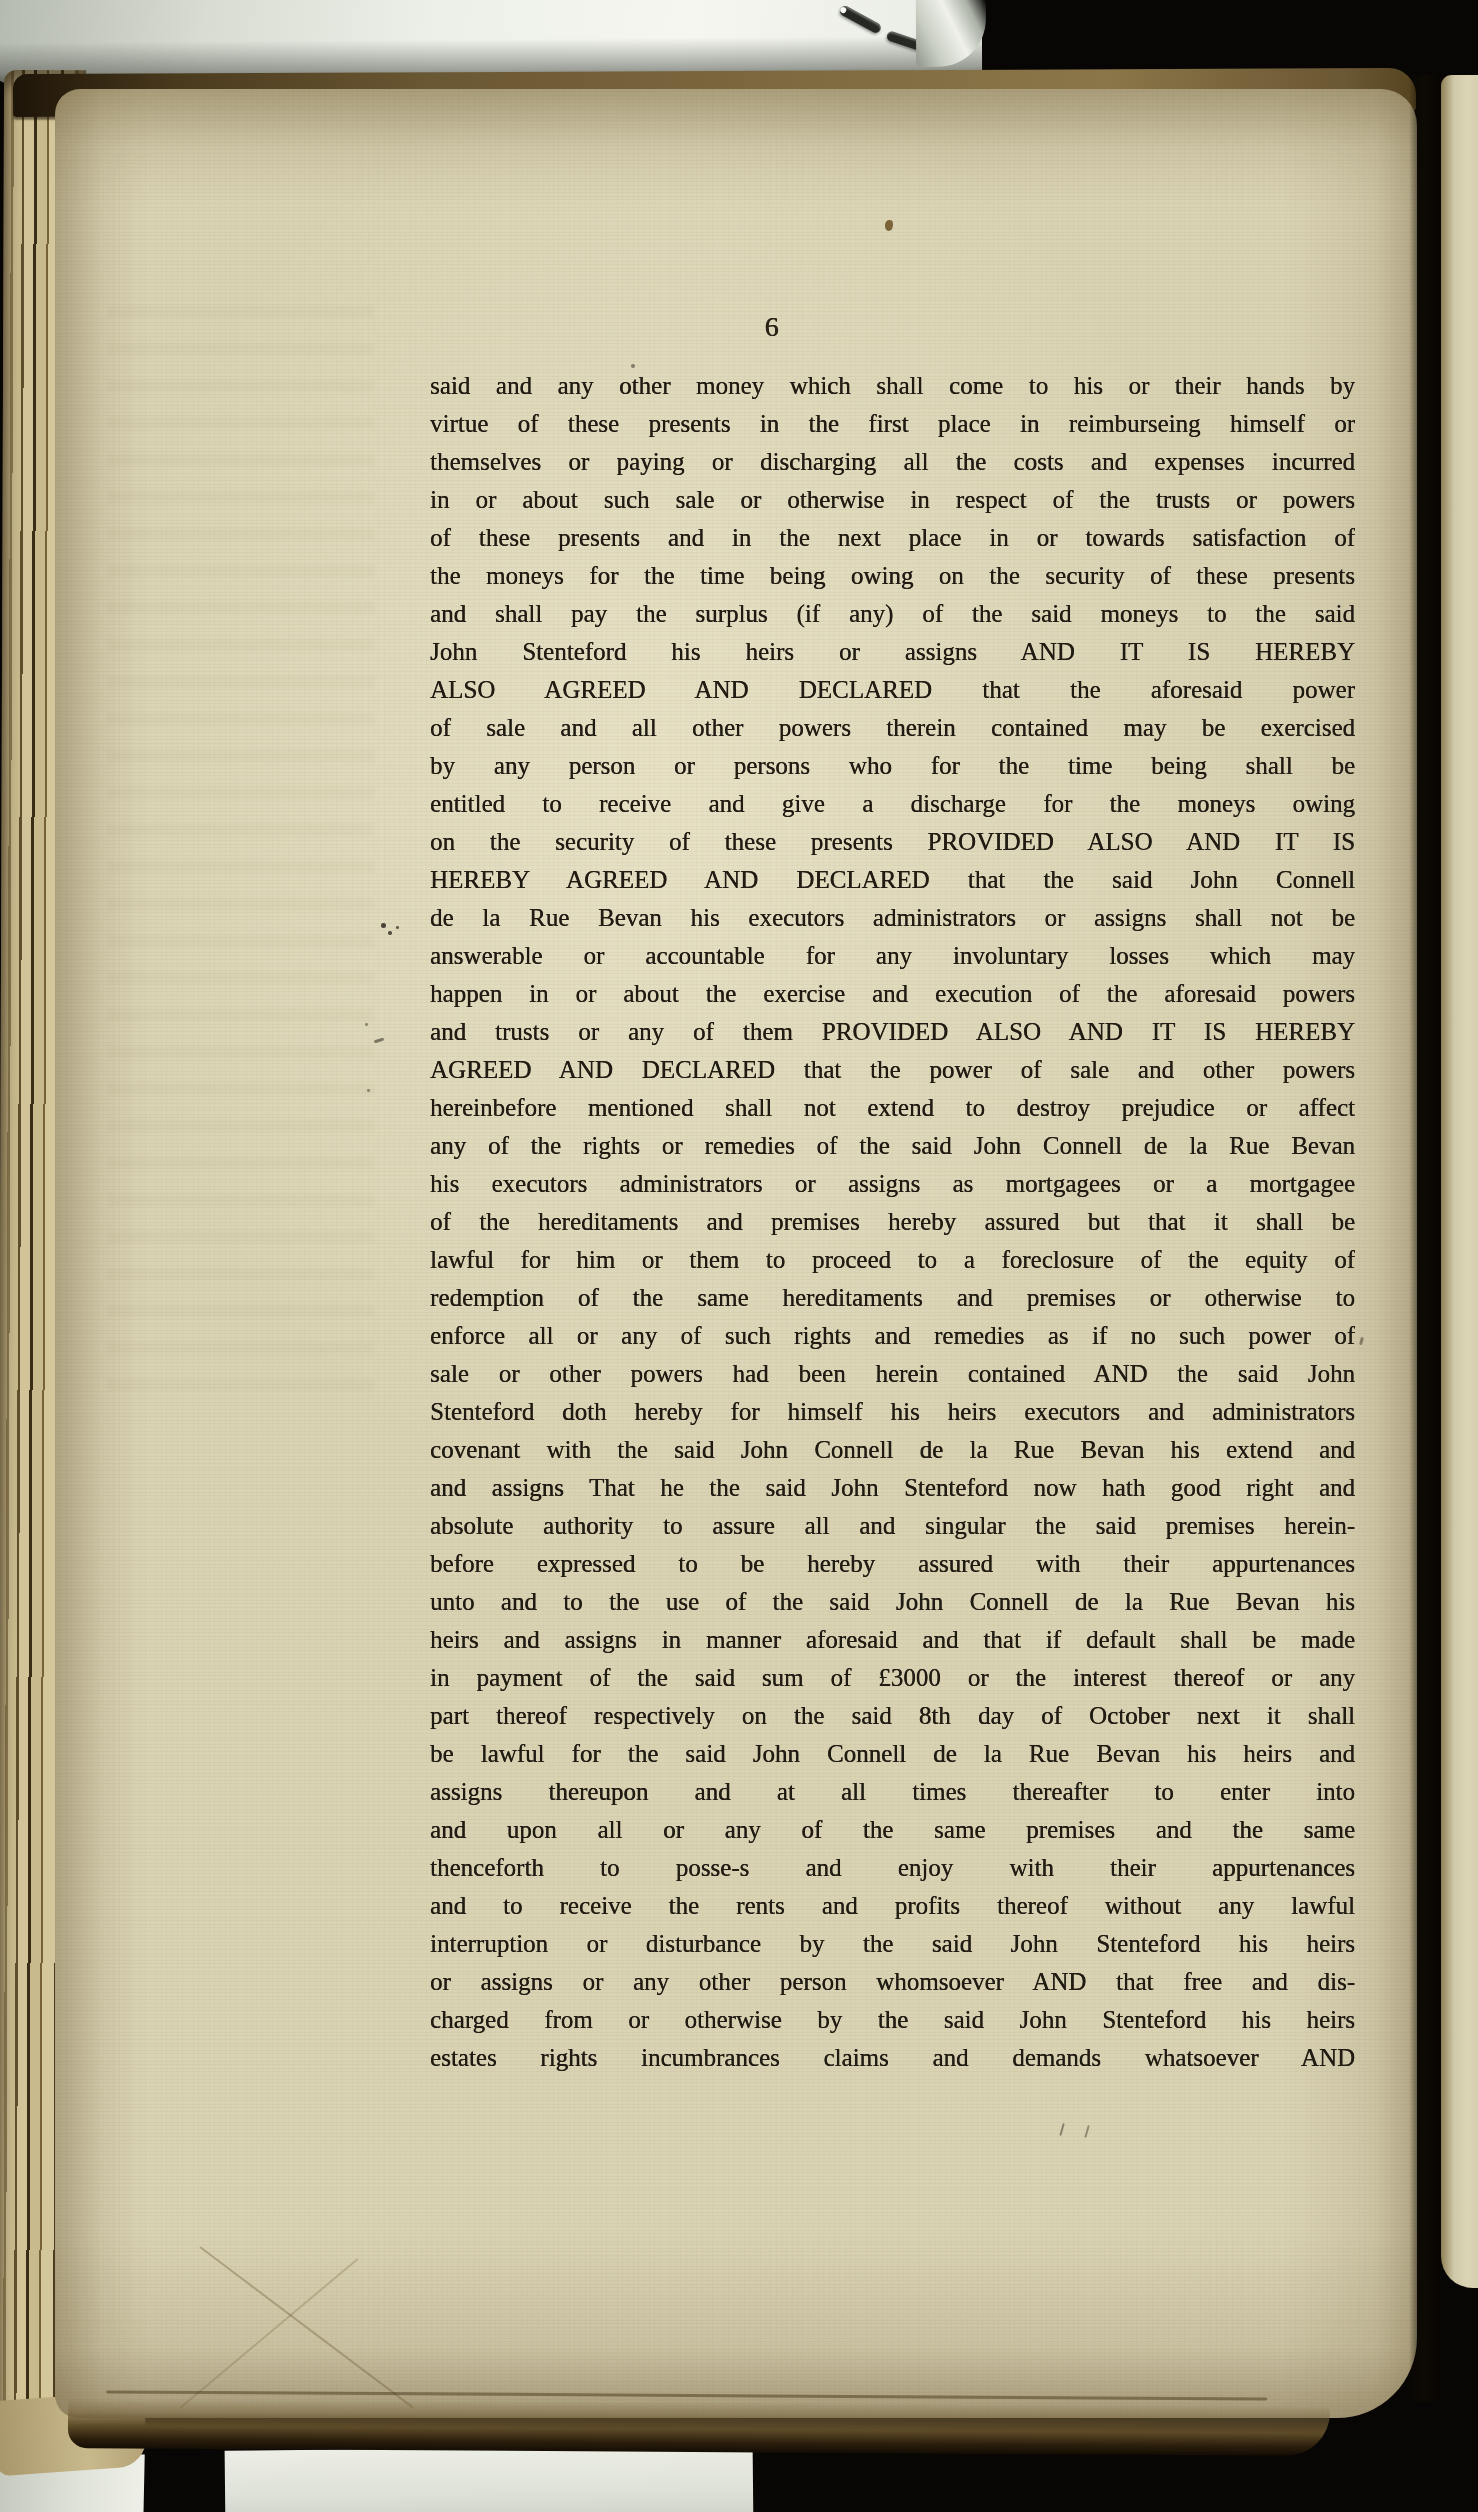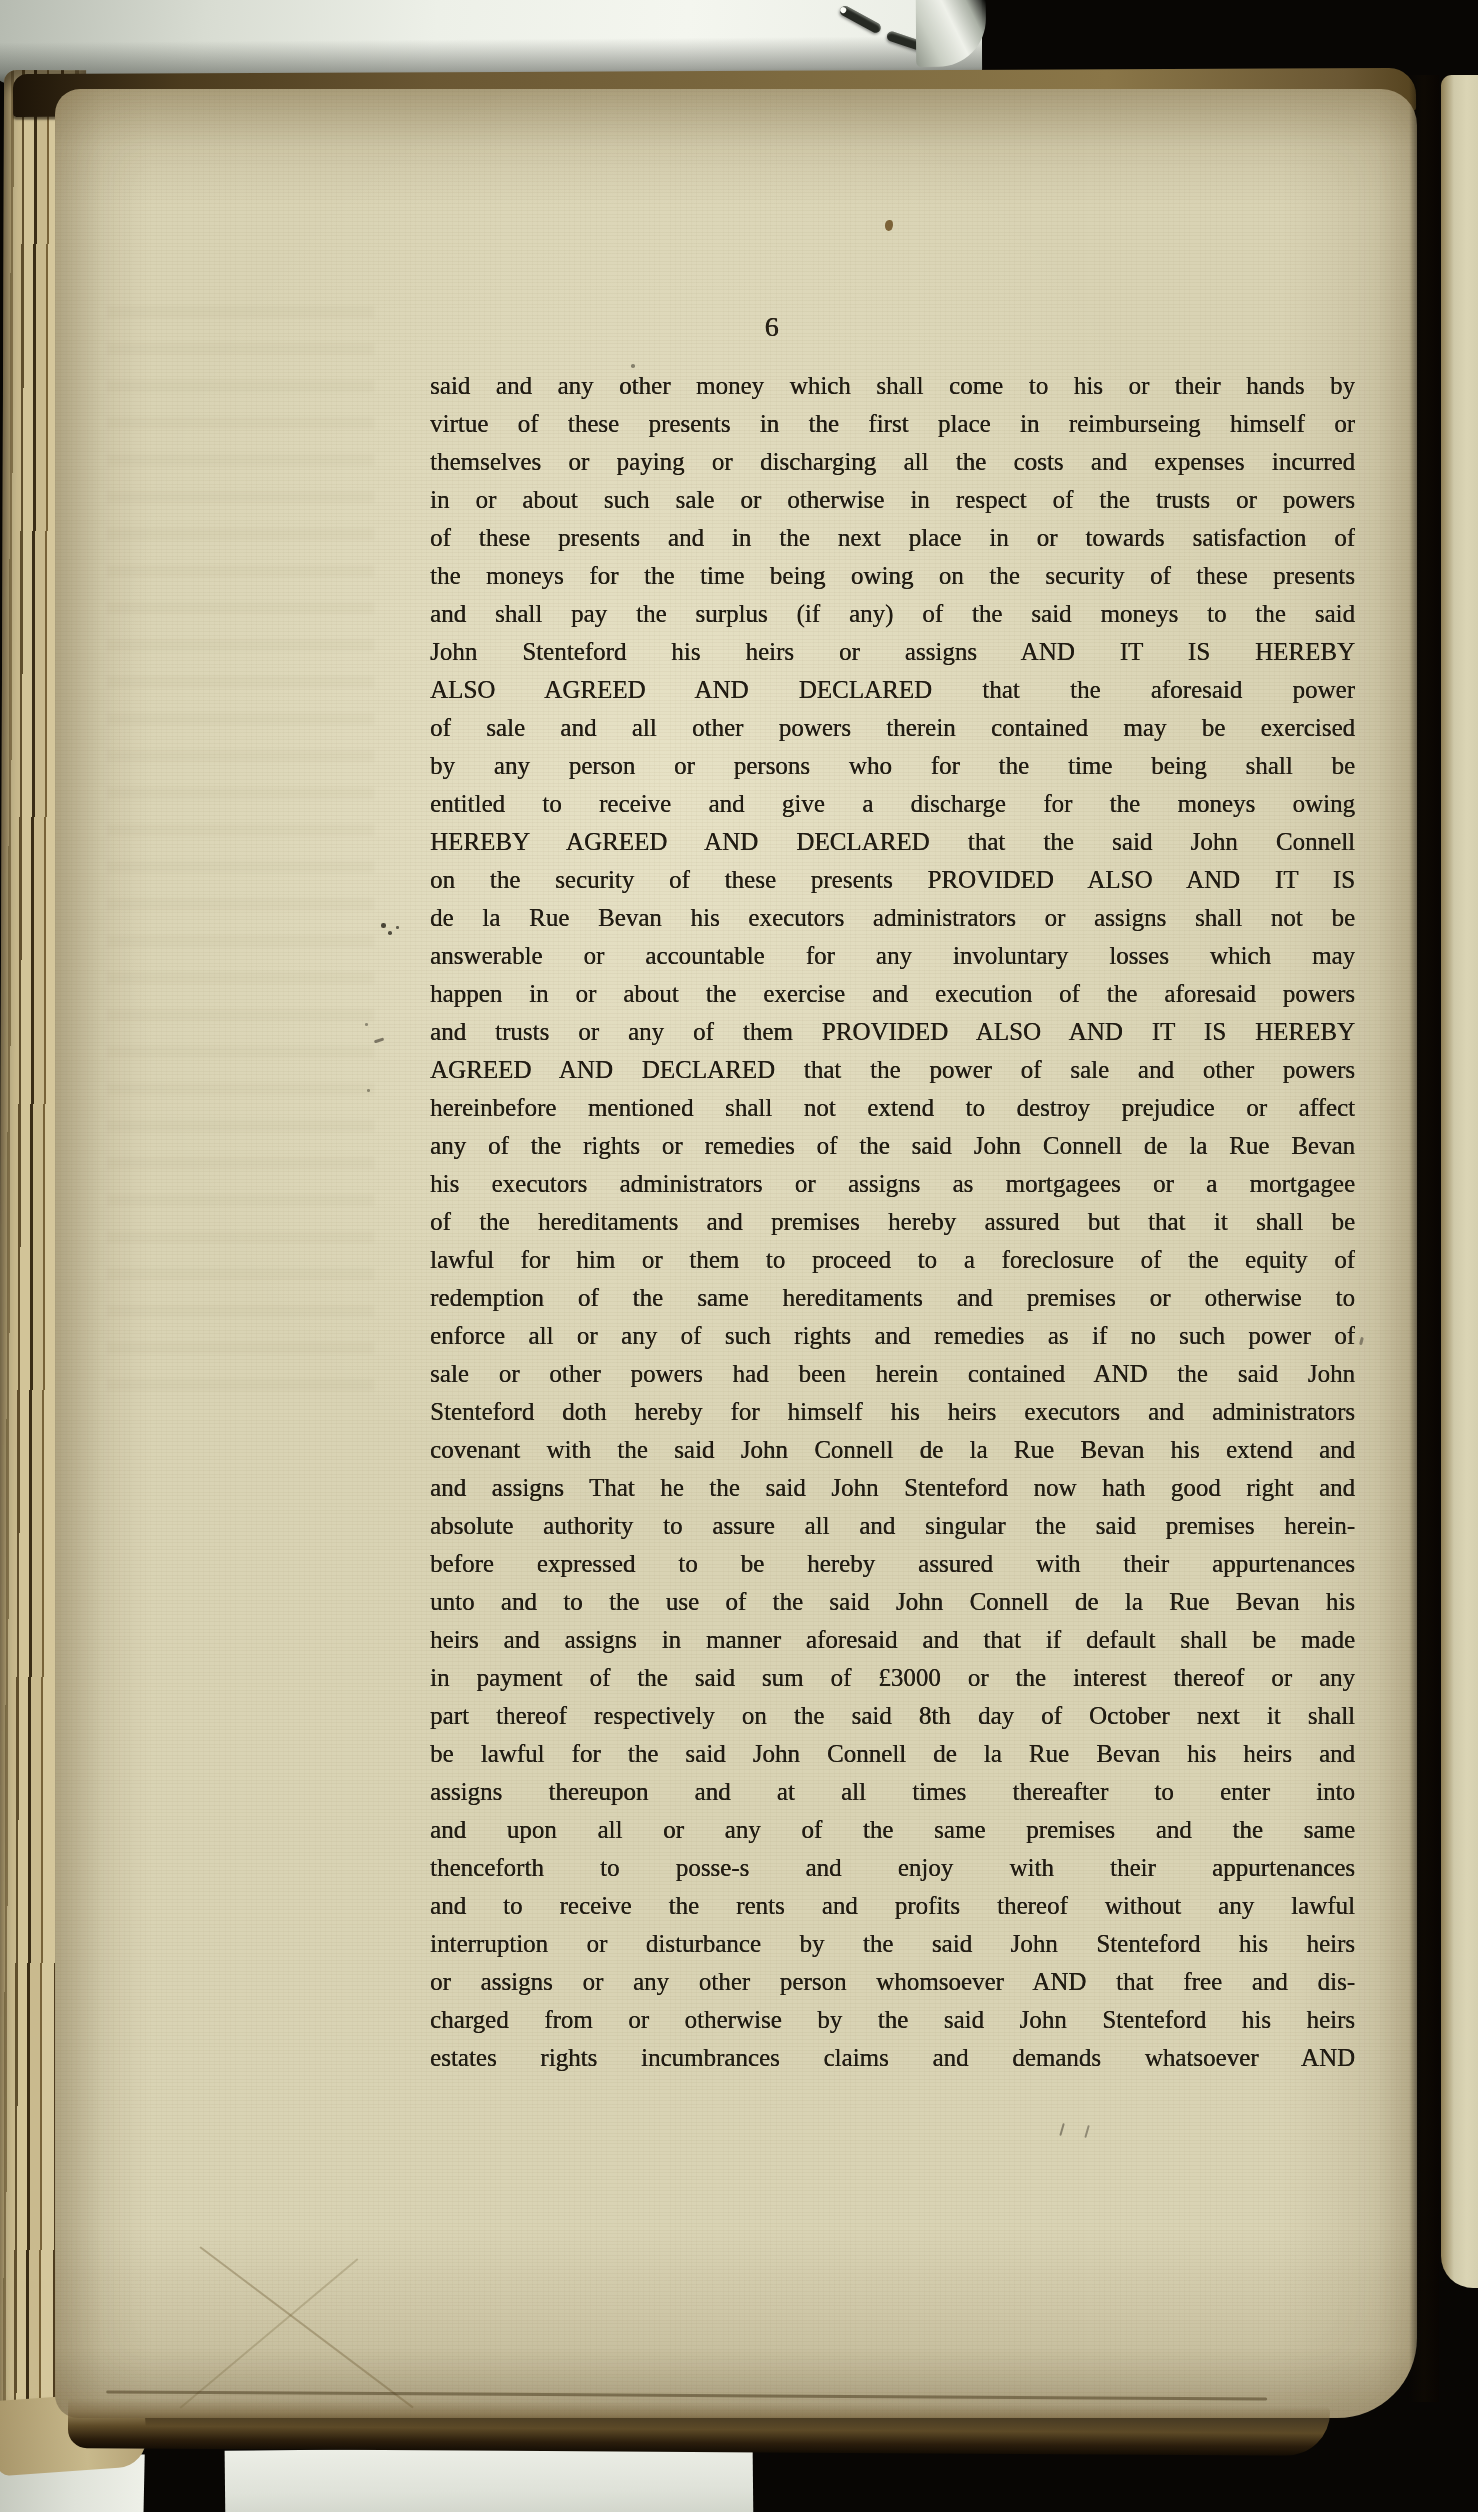--- a/index.html
+++ b/index.html
@@ -128,22 +128,22 @@
       <div class="tl">themselves or paying or discharging all the costs and expenses incurred</div>
       <div class="tl">in or about such sale or otherwise in respect of the trusts or powers</div>
       <div class="tl">of these presents and in the next place in or towards satisfaction of</div>
       <div class="tl">the moneys for the time being owing on the security of these presents</div>
       <div class="tl">and shall pay the surplus (if any) of the said moneys to the said</div>
       <div class="tl">John Stenteford his heirs or assigns AND IT IS HEREBY</div>
       <div class="tl">ALSO AGREED AND DECLARED that the aforesaid power</div>
       <div class="tl">of sale and all other powers therein contained may be exercised</div>
       <div class="tl">by any person or persons who for the time being shall be</div>
       <div class="tl">entitled to receive and give a discharge for the moneys owing</div>
+      <div class="tl">on the security of these presents PROVIDED ALSO AND IT IS</div>
       <div class="tl">HEREBY AGREED AND DECLARED that the said John Connell</div>
-      <div class="tl">on the security of these presents PROVIDED ALSO AND IT IS</div>
       <div class="tl">de la Rue Bevan his executors administrators or assigns shall not be</div>
       <div class="tl">answerable or accountable for any involuntary losses which may</div>
       <div class="tl">happen in or about the exercise and execution of the aforesaid powers</div>
       <div class="tl">and trusts or any of them PROVIDED ALSO AND IT IS HEREBY</div>
       <div class="tl">AGREED AND DECLARED that the power of sale and other powers</div>
       <div class="tl">hereinbefore mentioned shall not extend to destroy prejudice or affect</div>
       <div class="tl">any of the rights or remedies of the said John Connell de la Rue Bevan</div>
       <div class="tl">his executors administrators or assigns as mortgagees or a mortgagee</div>
       <div class="tl">of the hereditaments and premises hereby assured but that it shall be</div>
       <div class="tl">lawful for him or them to proceed to a foreclosure of the equity of</div>

